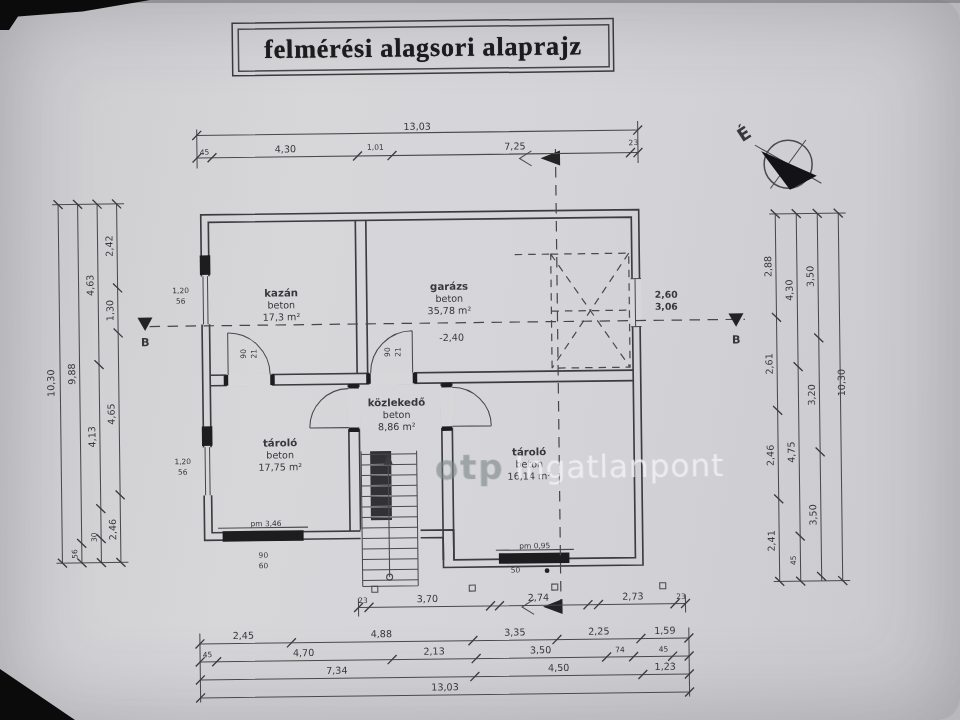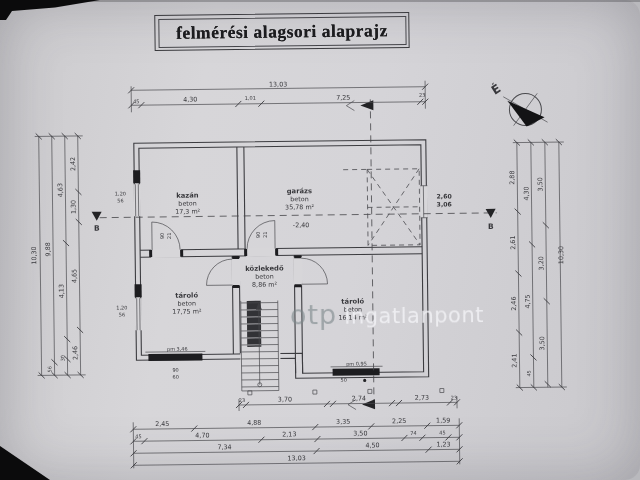--- a/index.html
+++ b/index.html
@@ -13,21 +13,21 @@
   
   .titlebox{position:absolute;left:157px;top:13px;width:253px;height:34px;
        border:1.5px solid #3a3a3e;}
   .titlebox::after{content:"";position:absolute;inset:2.5px;border:1px solid #45454a;}
   .titletext{position:absolute;inset:0;text-align:center;line-height:34px;
        font-family:"Liberation Serif",serif;font-weight:bold;font-size:17.5px;
        color:#1c1c1f;letter-spacing:.5px;text-shadow:0 0 .5px #333;}
   
   .wm{position:absolute;left:289px;top:299px;display:flex;gap:7px;align-items:baseline;
       filter:blur(.3px);pointer-events:none;}
-  .wm-logo{font-weight:400;font-size:27px;color:rgba(125,135,138,.62);letter-spacing:1px;}
+  .wm-logo{font-weight:700;font-size:23px;color:rgba(125,135,138,.62);letter-spacing:1px;}
   .wm-text{font-weight:400;font-size:21px;color:rgba(243,243,246,.82);letter-spacing:.5px;}
   
   .corner-tl{position:absolute;top:0;left:0;width:100px;height:20px;background:#0b0b0c;
       clip-path:polygon(0 0,100% 0,55% 38%,12% 55%,6% 100%,0 100%);}
   .corner-bl{position:absolute;bottom:0;left:0;width:50px;height:34px;background:#0b0b0c;
       clip-path:polygon(0 0,100% 100%,0 100%);}
   .edge-top{position:absolute;top:0;left:0;width:640px;height:2px;background:rgba(20,20,25,.25);}
   
   .w{fill:none;stroke:#3c3c40;stroke-width:1.1;}
   .thin{fill:none;stroke:#4a4a4e;stroke-width:.7;}

